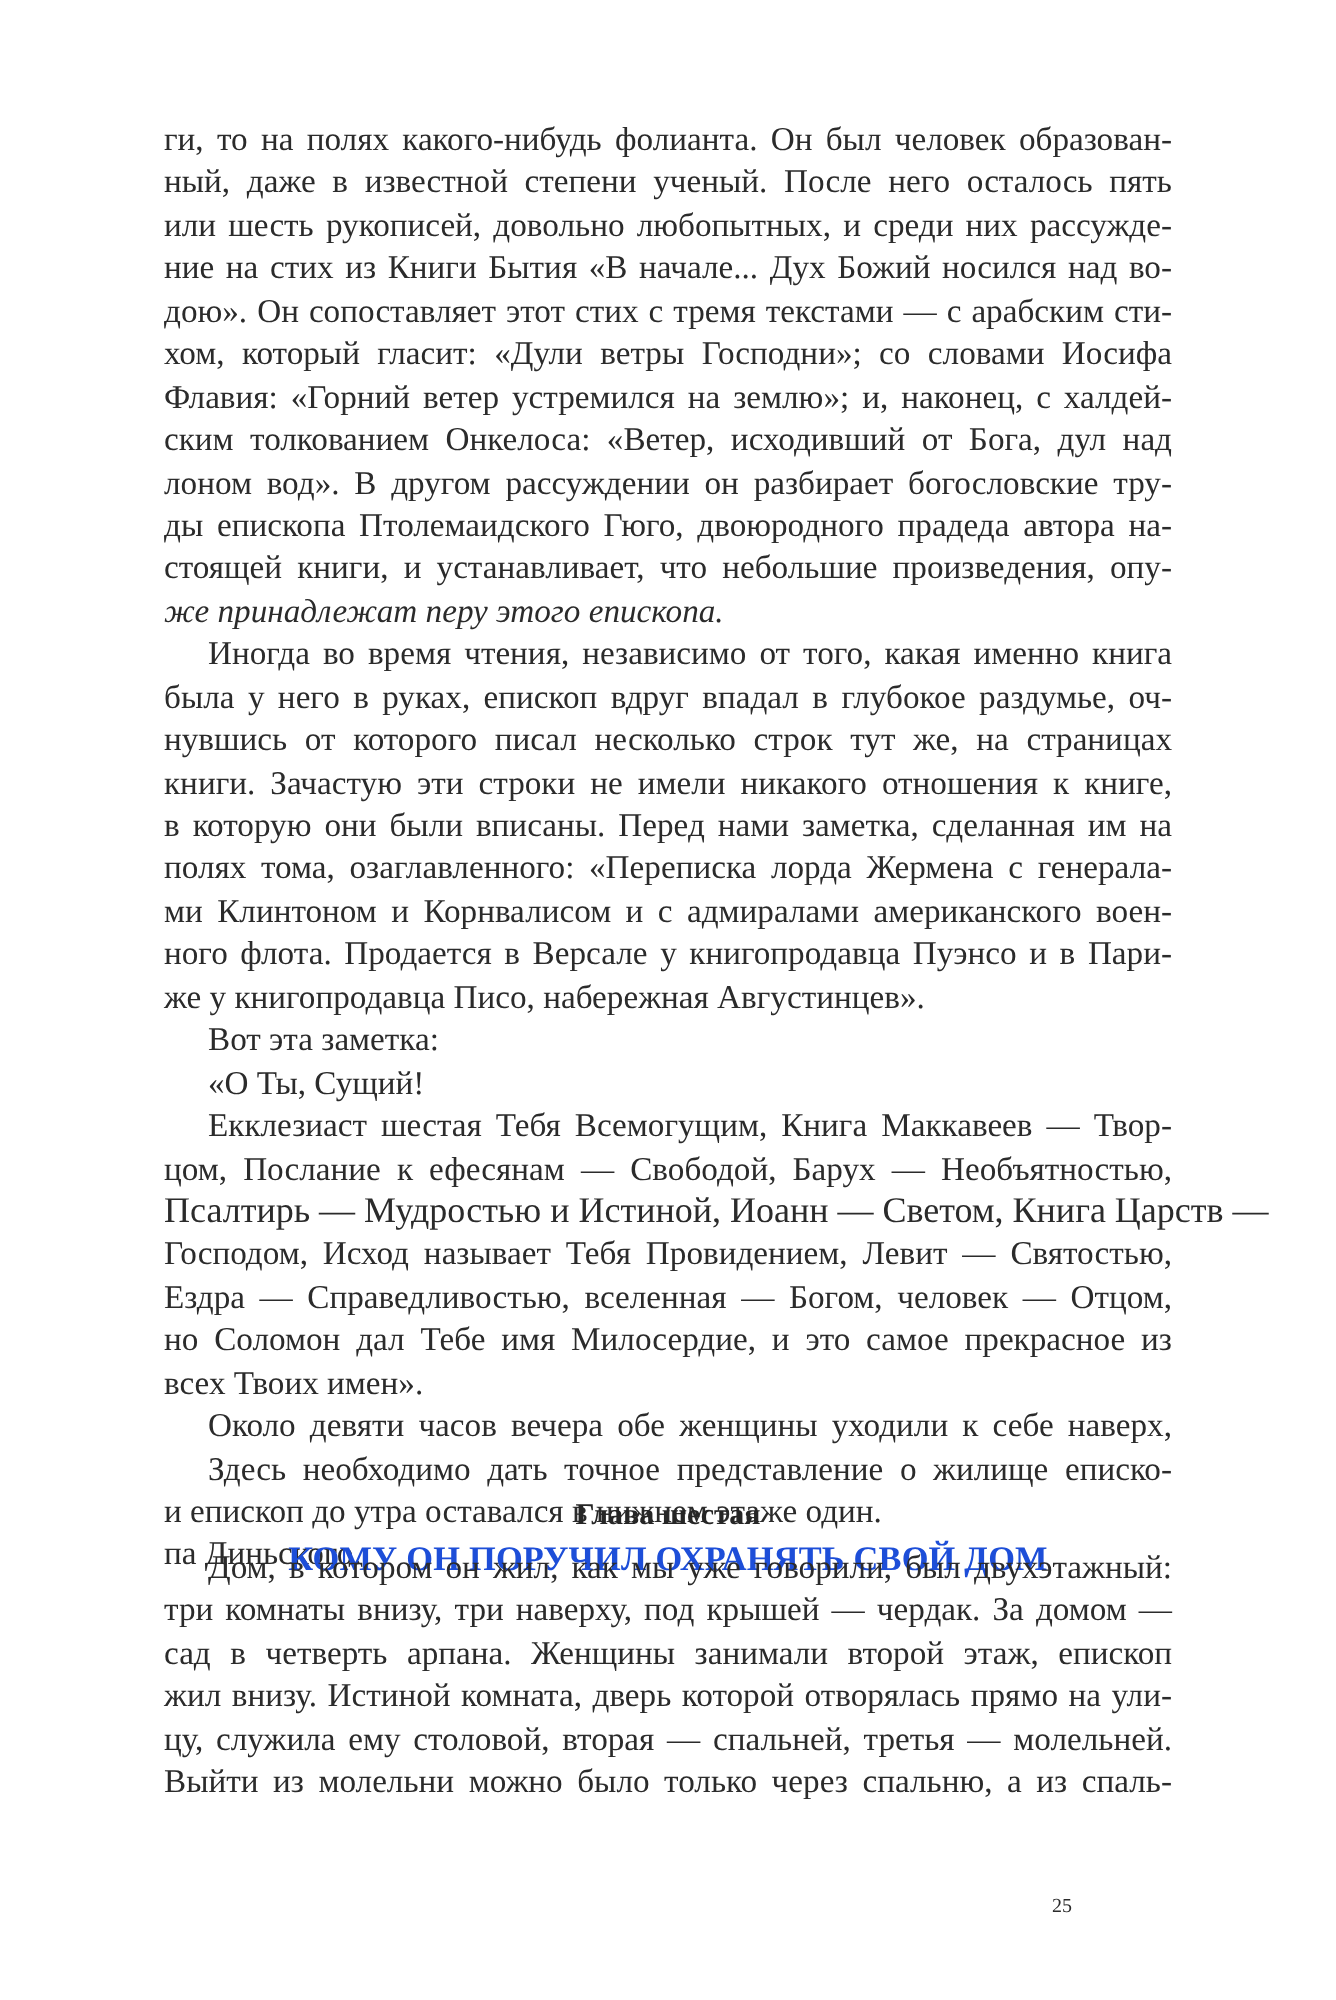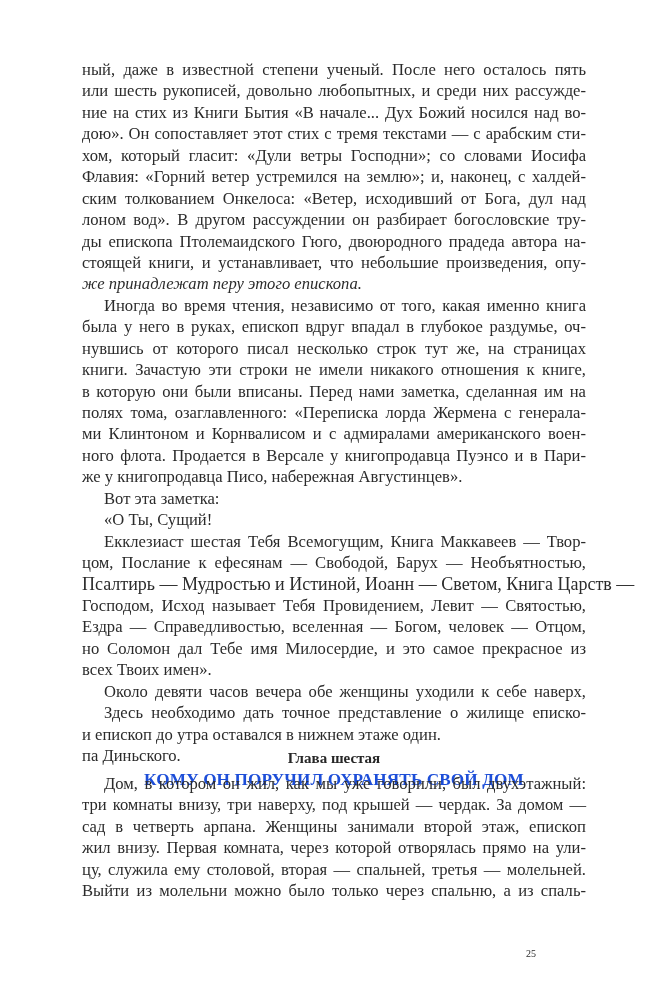--- a/index.html
+++ b/index.html
@@ -30,20 +30,21 @@
   .page-number {
     position: absolute; left: 0; width: 536px; text-align: right;
     top: 943px; font-size: 10px; line-height: 22px; color: #2b2b2b;
   }
 </style>
 </head>
 <body>
 
 <div class="page">
   <div class="block" id="top-block" style="top:59px;">
+      <span class="ln" style="white-space: nowrap;">ги, то на полях какого-нибудь фолианта. Он был человек образован-</span>
       <span class="ln" style="white-space: nowrap;">ный, даже в известной степени ученый. После него осталось пять</span>
       <span class="ln" style="white-space: nowrap;">или шесть рукописей, довольно любопытных, и среди них рассужде-</span>
       <span class="ln" style="white-space: nowrap;">ние на стих из Книги Бытия «В начале... Дух Божий носился над во-</span>
       <span class="ln" style="white-space: nowrap;">дою». Он сопоставляет этот стих с тремя текстами — с арабским сти-</span>
       <span class="ln" style="white-space: nowrap;">хом, который гласит: «Дули ветры Господни»; со словами Иосифа</span>
       <span class="ln" style="white-space: nowrap;">Флавия: «Горний ветер устремился на землю»; и, наконец, с халдей-</span>
       <span class="ln" style="white-space: nowrap;">ским толкованием Онкелоса: «Ветер, исходивший от Бога, дул над</span>
       <span class="ln" style="white-space: nowrap;">лоном вод». В другом рассуждении он разбирает богословские тру-</span>
       <span class="ln" style="white-space: nowrap;">ды епископа Птолемаидского Гюго, двоюродного прадеда автора на-</span>
       <span class="ln" style="white-space: nowrap;">стоящей книги, и устанавливает, что небольшие произведения, опу-</span>
@@ -72,19 +73,19 @@
       <span class="ln last" style="white-space: nowrap;">па Диньского.</span>
     </div>
 
   <div class="chapter-label">Глава шестая</div>
   <div class="chapter-title">КОМУ ОН ПОРУЧИЛ ОХРАНЯТЬ СВОЙ ДОМ</div>
 
   <div class="block" id="bottom-block" style="top:773px;">
       <span class="ln ind" style="white-space: nowrap;">Дом, в котором он жил, как мы уже говорили, был двухэтажный:</span>
       <span class="ln" style="white-space: nowrap;">три комнаты внизу, три наверху, под крышей — чердак. За домом —</span>
       <span class="ln" style="white-space: nowrap;">сад в четверть арпана. Женщины занимали второй этаж, епископ</span>
-      <span class="ln" style="white-space: nowrap;">жил внизу. Первая комната, через которой отворялась прямо на ули-</span>
+      <span class="ln" style="white-space: nowrap;">жил внизу. Истиной комната, дверь которой отворялась прямо на ули-</span>
       <span class="ln" style="white-space: nowrap;">цу, служила ему столовой, вторая — спальней, третья — молельней.</span>
       <span class="ln" style="white-space: nowrap;">Выйти из молельни можно было только через спальню, а из спаль-</span>
     </div>
 
   <div class="page-number">25</div>
 </div>
 
 </body></html>

